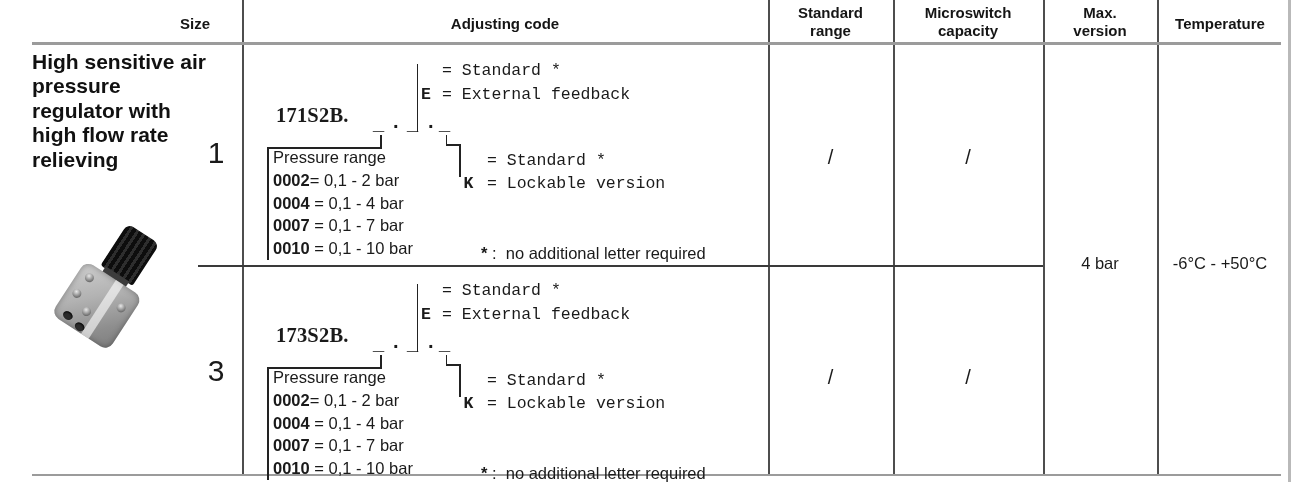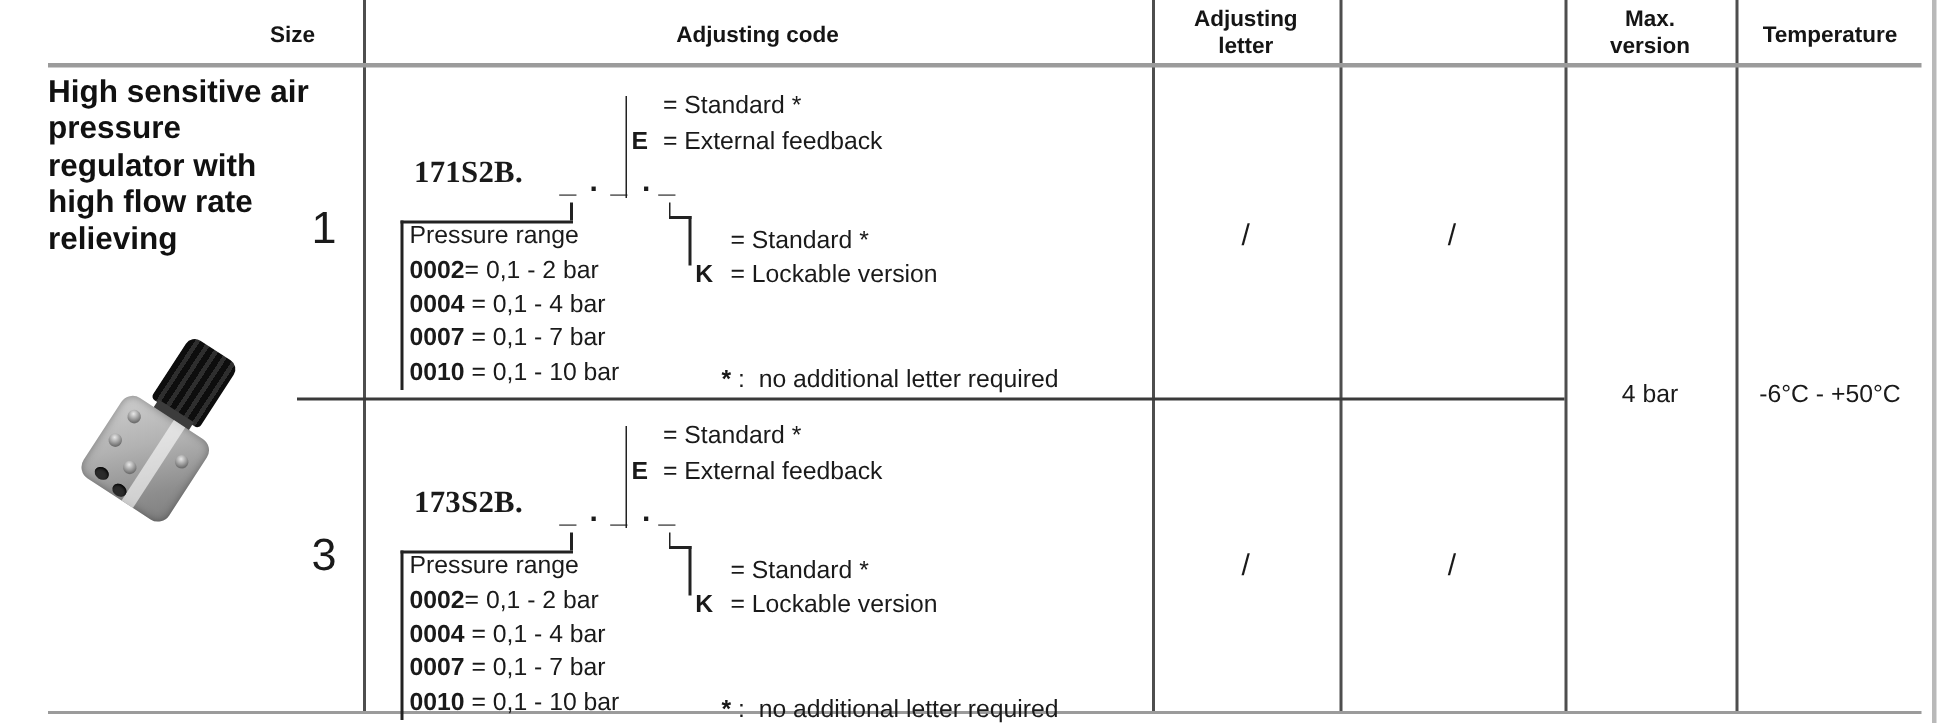--- a/index.html
+++ b/index.html
@@ -12,21 +12,21 @@
   .hdr{position:absolute;font-weight:bold;font-size:15px;line-height:18px;text-align:center;color:#151515;}
   .title{position:absolute;left:32px;top:50px;width:180px;font-weight:bold;font-size:21px;line-height:24.4px;color:#111;}
   .sizeNum{position:absolute;width:44px;text-align:center;font-size:30px;color:#1a1a1a;}
   .slash{position:absolute;font-size:20px;text-align:center;color:#1a1a1a;}
   .mergedVal{position:absolute;font-size:16.5px;text-align:center;color:#1a1a1a;}
   
   .cgroup{position:absolute;left:242px;width:526px;height:212px;}
   .code{position:absolute;left:34px;top:49px;font-weight:bold;font-size:20.5px;line-height:22px;letter-spacing:.2px;font-family:Liberation Serif, serif;}
   .blank{position:absolute;top:56px;font-weight:bold;font-size:20px;line-height:22px;}
   .cdot{position:absolute;top:55px;font-weight:bold;font-size:20px;line-height:22px;}
-  .ann{position:absolute;font-size:16.5px;line-height:19px;white-space:pre;}
+  .ann{position:absolute;font-size:16.5px;line-height:19px;white-space:pre;font-family:Liberation Mono, monospace;}
   .bkey{font-weight:bold;}
   .cline{position:absolute;background:#222;}
   .boxtxt{position:absolute;left:31px;font-size:16.5px;line-height:19px;white-space:pre;text-align:center;}
   .foot{position:absolute;left:239px;font-size:16.5px;white-space:pre;}
   
   .photoWrap{position:absolute;left:55px;top:222px;width:112px;height:124px;}
   .photoRot{position:absolute;left:18px;top:2px;width:76px;height:120px;transform:rotate(33deg);transform-origin:50% 50%;}
   .knob{position:absolute;left:19px;top:0;width:38px;height:50px;border-radius:7px 7px 3px 3px;
         background:repeating-linear-gradient(90deg,#0d0d0d 0 4px,#2e2e2e 4px 7px);}
   .neck{position:absolute;left:24px;top:48px;width:28px;height:8px;background:#3c3c3c;}
@@ -49,21 +49,22 @@
   <div class="vline" style="left:893px"></div>
   <div class="vline" style="left:1043px"></div>
   <div class="vline" style="left:1157px"></div>
   <div class="hline" style="left:32px;top:42px;width:1249px;height:3px"></div>
   <div class="hline" style="left:32px;top:474px;width:1249px;height:2px"></div>
   <div class="sep" style="left:198px;top:265px;width:845px;height:1.5px"></div>
   <div class="edgeStrip"></div>
 
   <div class="hdr" style="left:160px;top:15px;width:70px">Size</div>
   <div class="hdr" style="left:242px;top:15px;width:526px">Adjusting code</div>
-  <div class="hdr" style="left:783px;top:4px;width:95px">Adjusting letter</div>
+  <div class="hdr" style="left:783px;top:4px;width:95px">Standard range</div>
+  <div class="hdr" style="left:903px;top:4px;width:130px">Microswitch capacity</div>
   <div class="hdr" style="left:1055px;top:4px;width:90px">Max. version</div>
   <div class="hdr" style="left:1157px;top:15px;width:126px">Temperature</div>
 
   <div class="title">High sensitive air pressure regulator with high flow rate relieving</div>
 
   <div class="photoWrap">
     <div class="photoRot">
       <div class="knob"></div>
       <div class="neck"></div>
       <div class="bodyBlock"></div>

